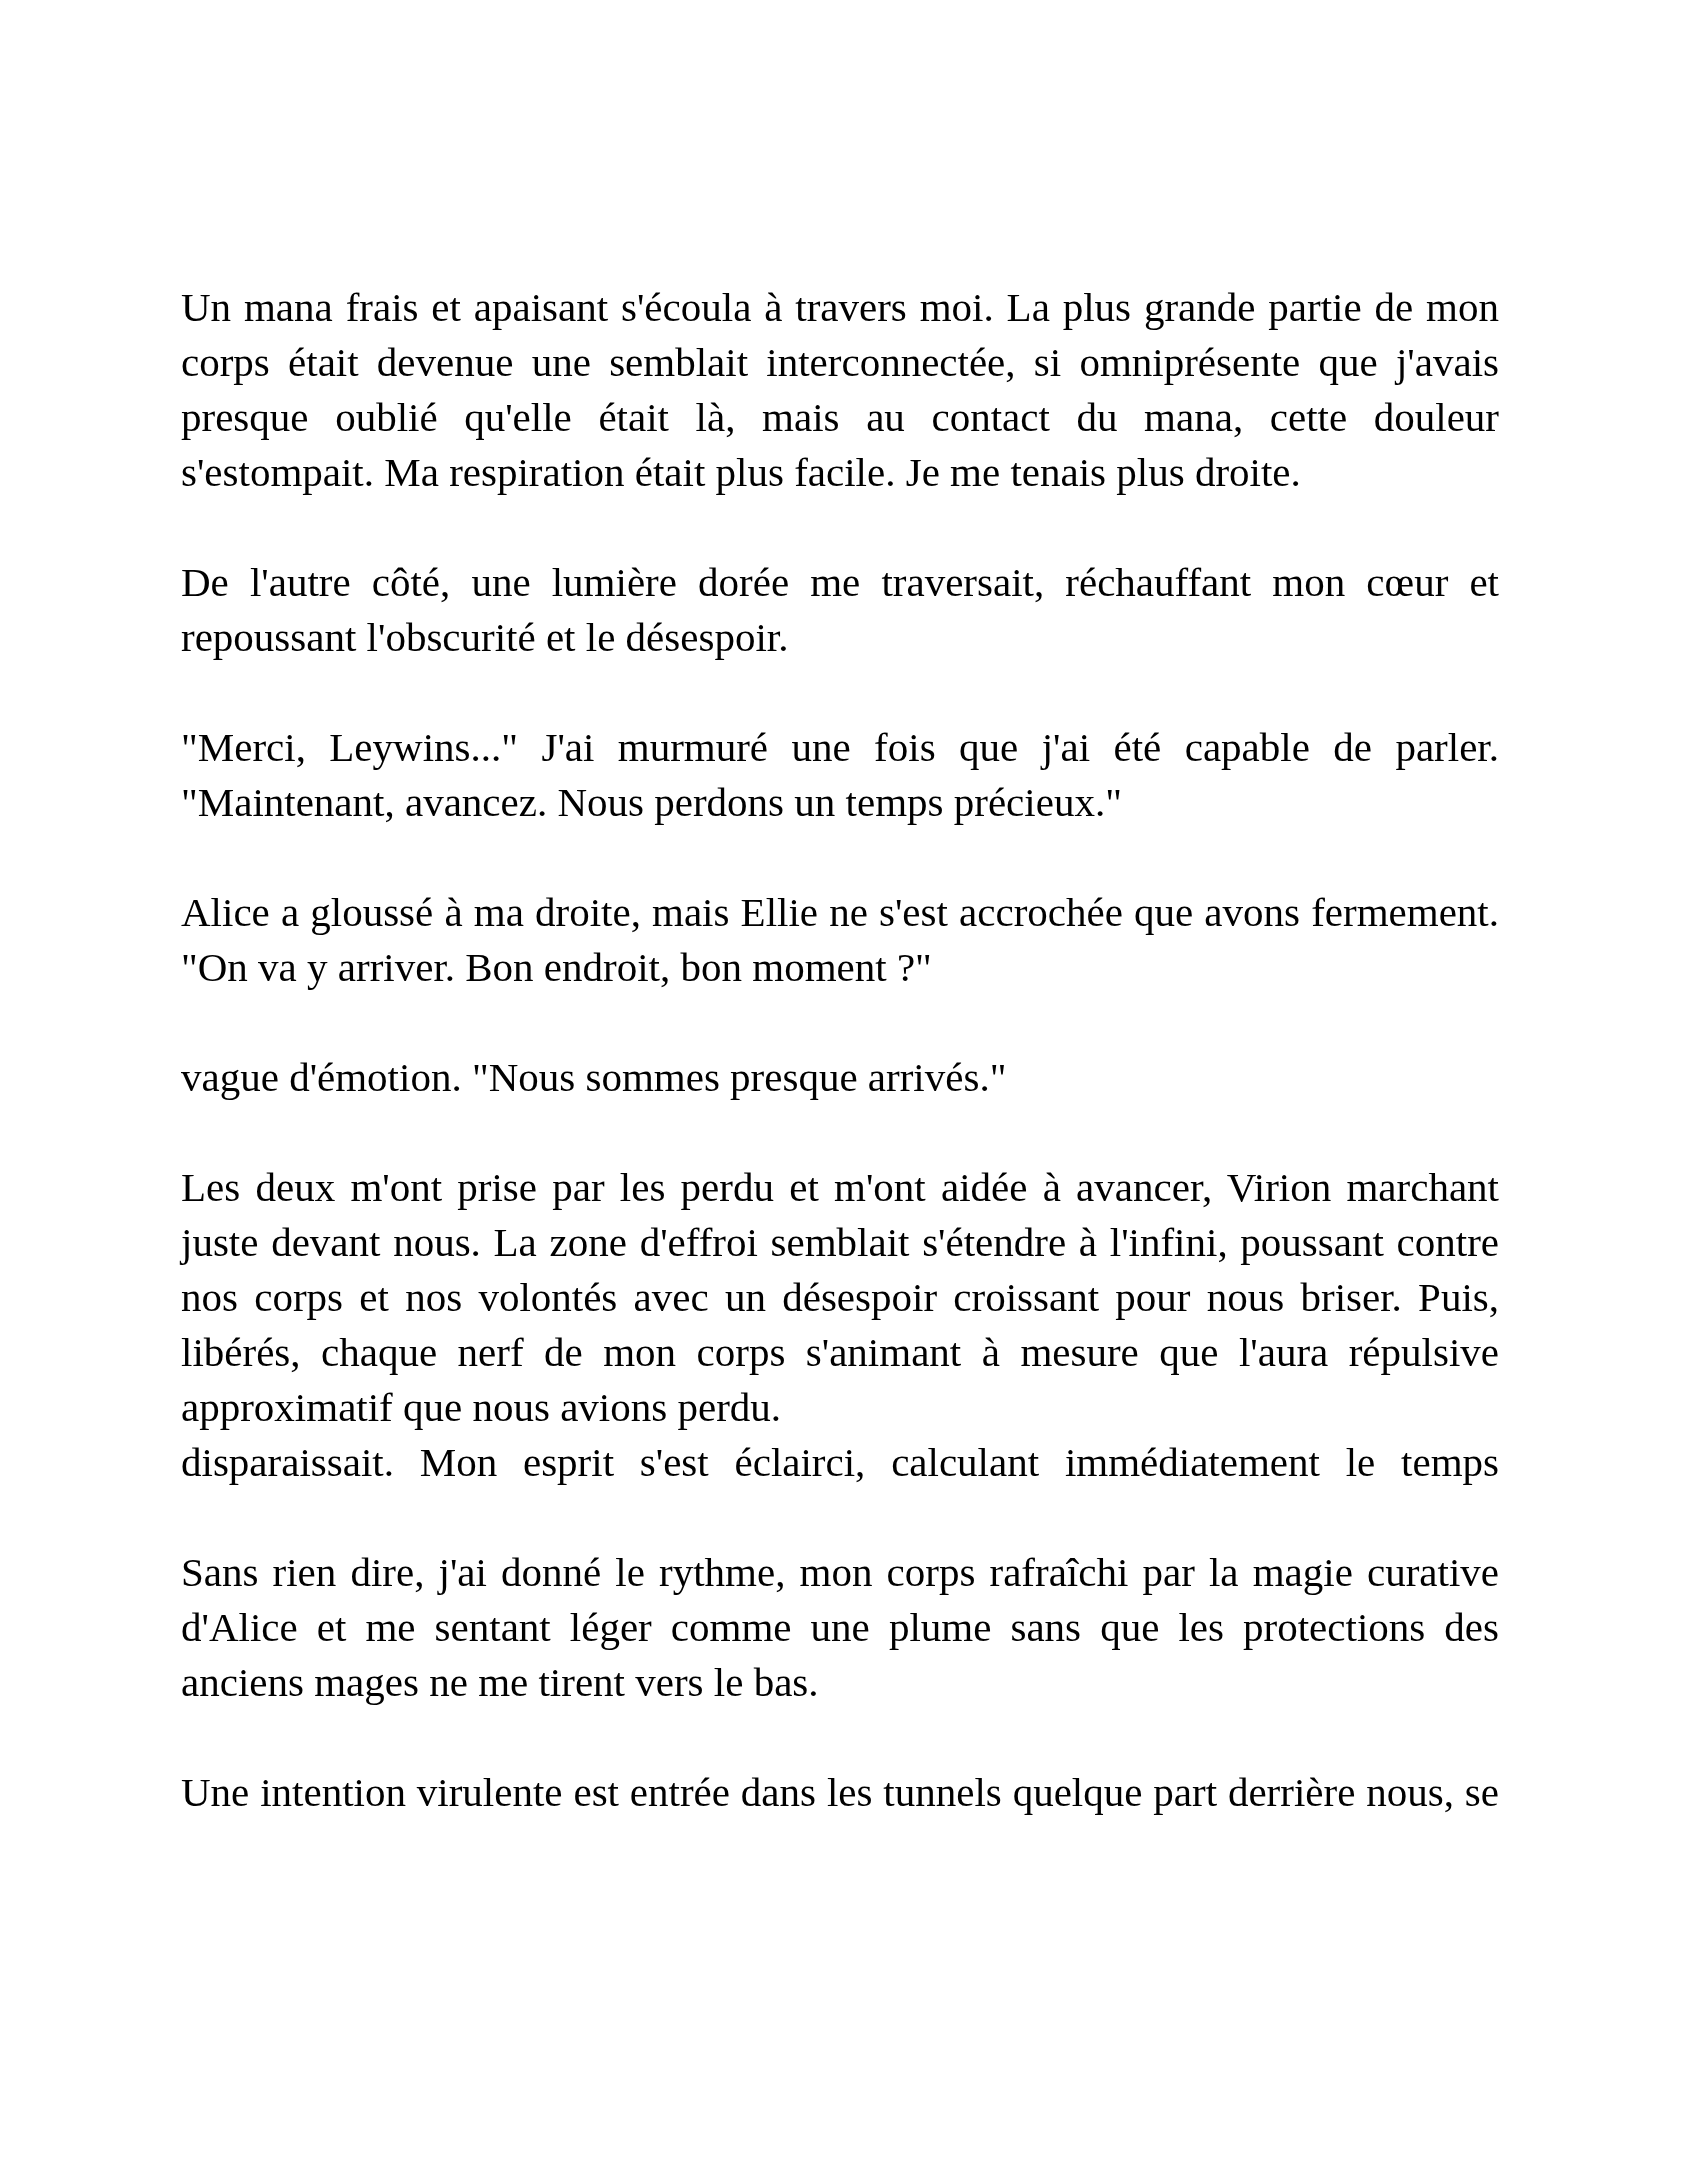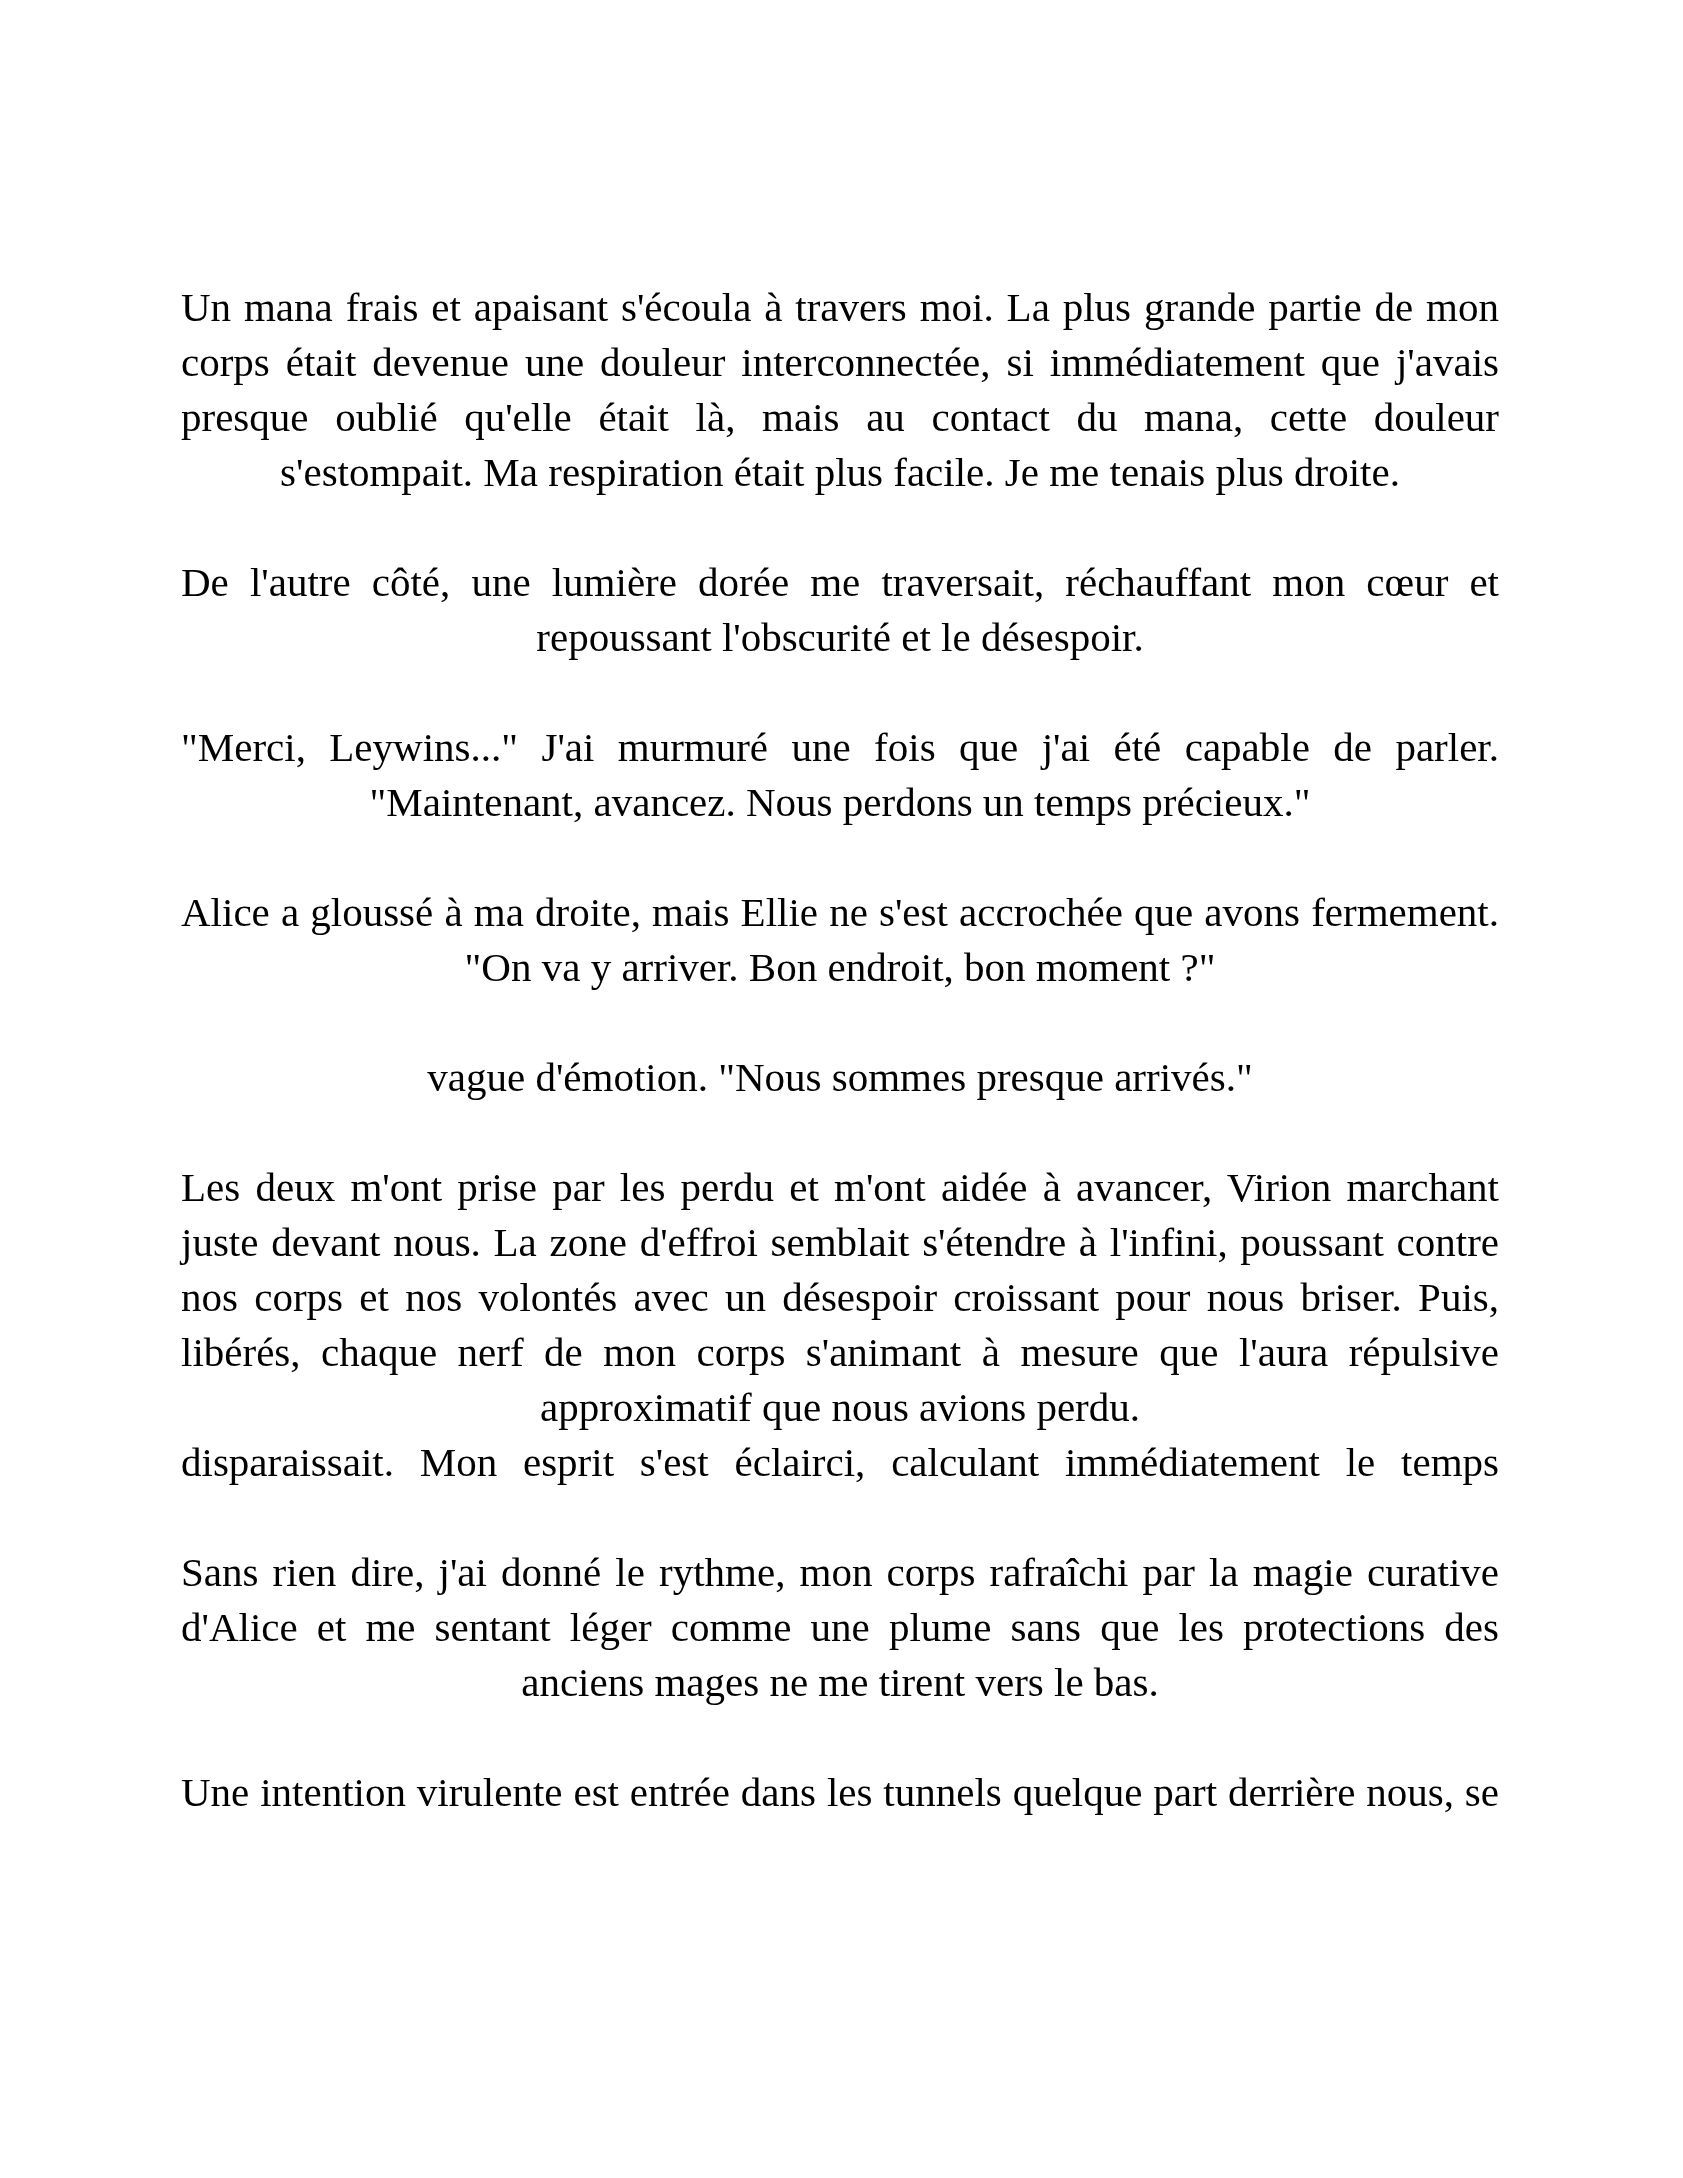--- a/index.html
+++ b/index.html
@@ -32,37 +32,37 @@
       line-height: 55px;
       color: #000000;
     }
     .paragraph {
       margin: 0 0 55px 0;
     }
     .line {
       display: block;
       white-space: nowrap;
       height: 55px;
-      text-align: center;
+      text-align: left;
     }
     .line.justify {
       text-align: justify;
       text-align-last: justify;
       white-space: normal;
     }
   </style>
 </head>
 <body>
 
 <div class="page">
   <div class="text-block">
 
     <p class="paragraph">
       <span class="line justify">Un mana frais et apaisant s'écoula à travers moi. La plus grande partie de mon</span>
-      <span class="line justify">corps était devenue une douleur interconnectée, si immédiatement que j'avais</span>
+      <span class="line justify">corps était devenue une semblait interconnectée, si omniprésente que j'avais</span>
       <span class="line justify">presque oublié qu'elle était là, mais au contact du mana, cette douleur</span>
       <span class="line">s'estompait. Ma respiration était plus facile. Je me tenais plus droite.</span>
     </p>
 
     <p class="paragraph">
       <span class="line justify">De l'autre côté, une lumière dorée me traversait, réchauffant mon cœur et</span>
       <span class="line">repoussant l'obscurité et le désespoir.</span>
     </p>
 
     <p class="paragraph">

